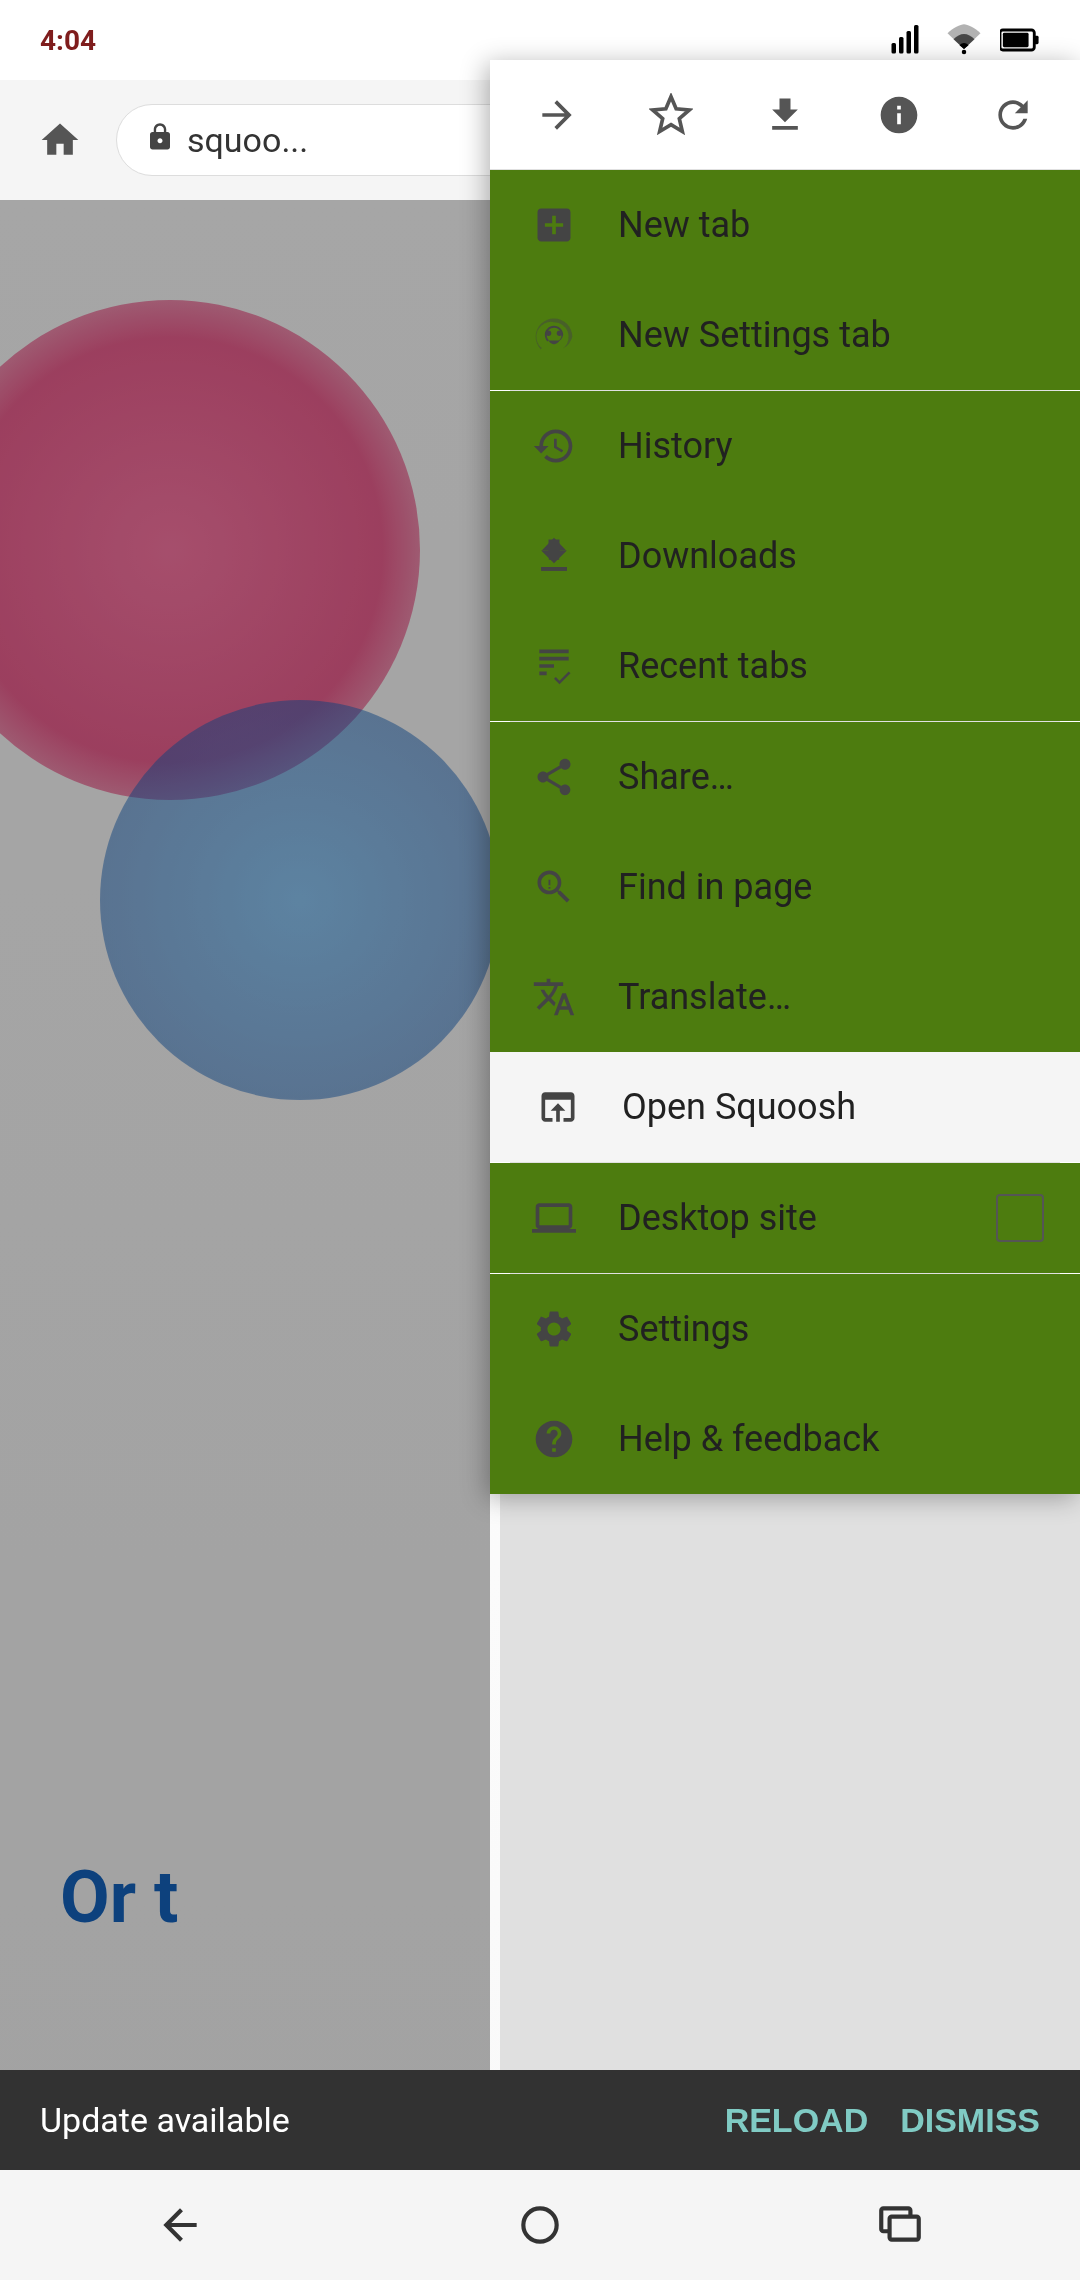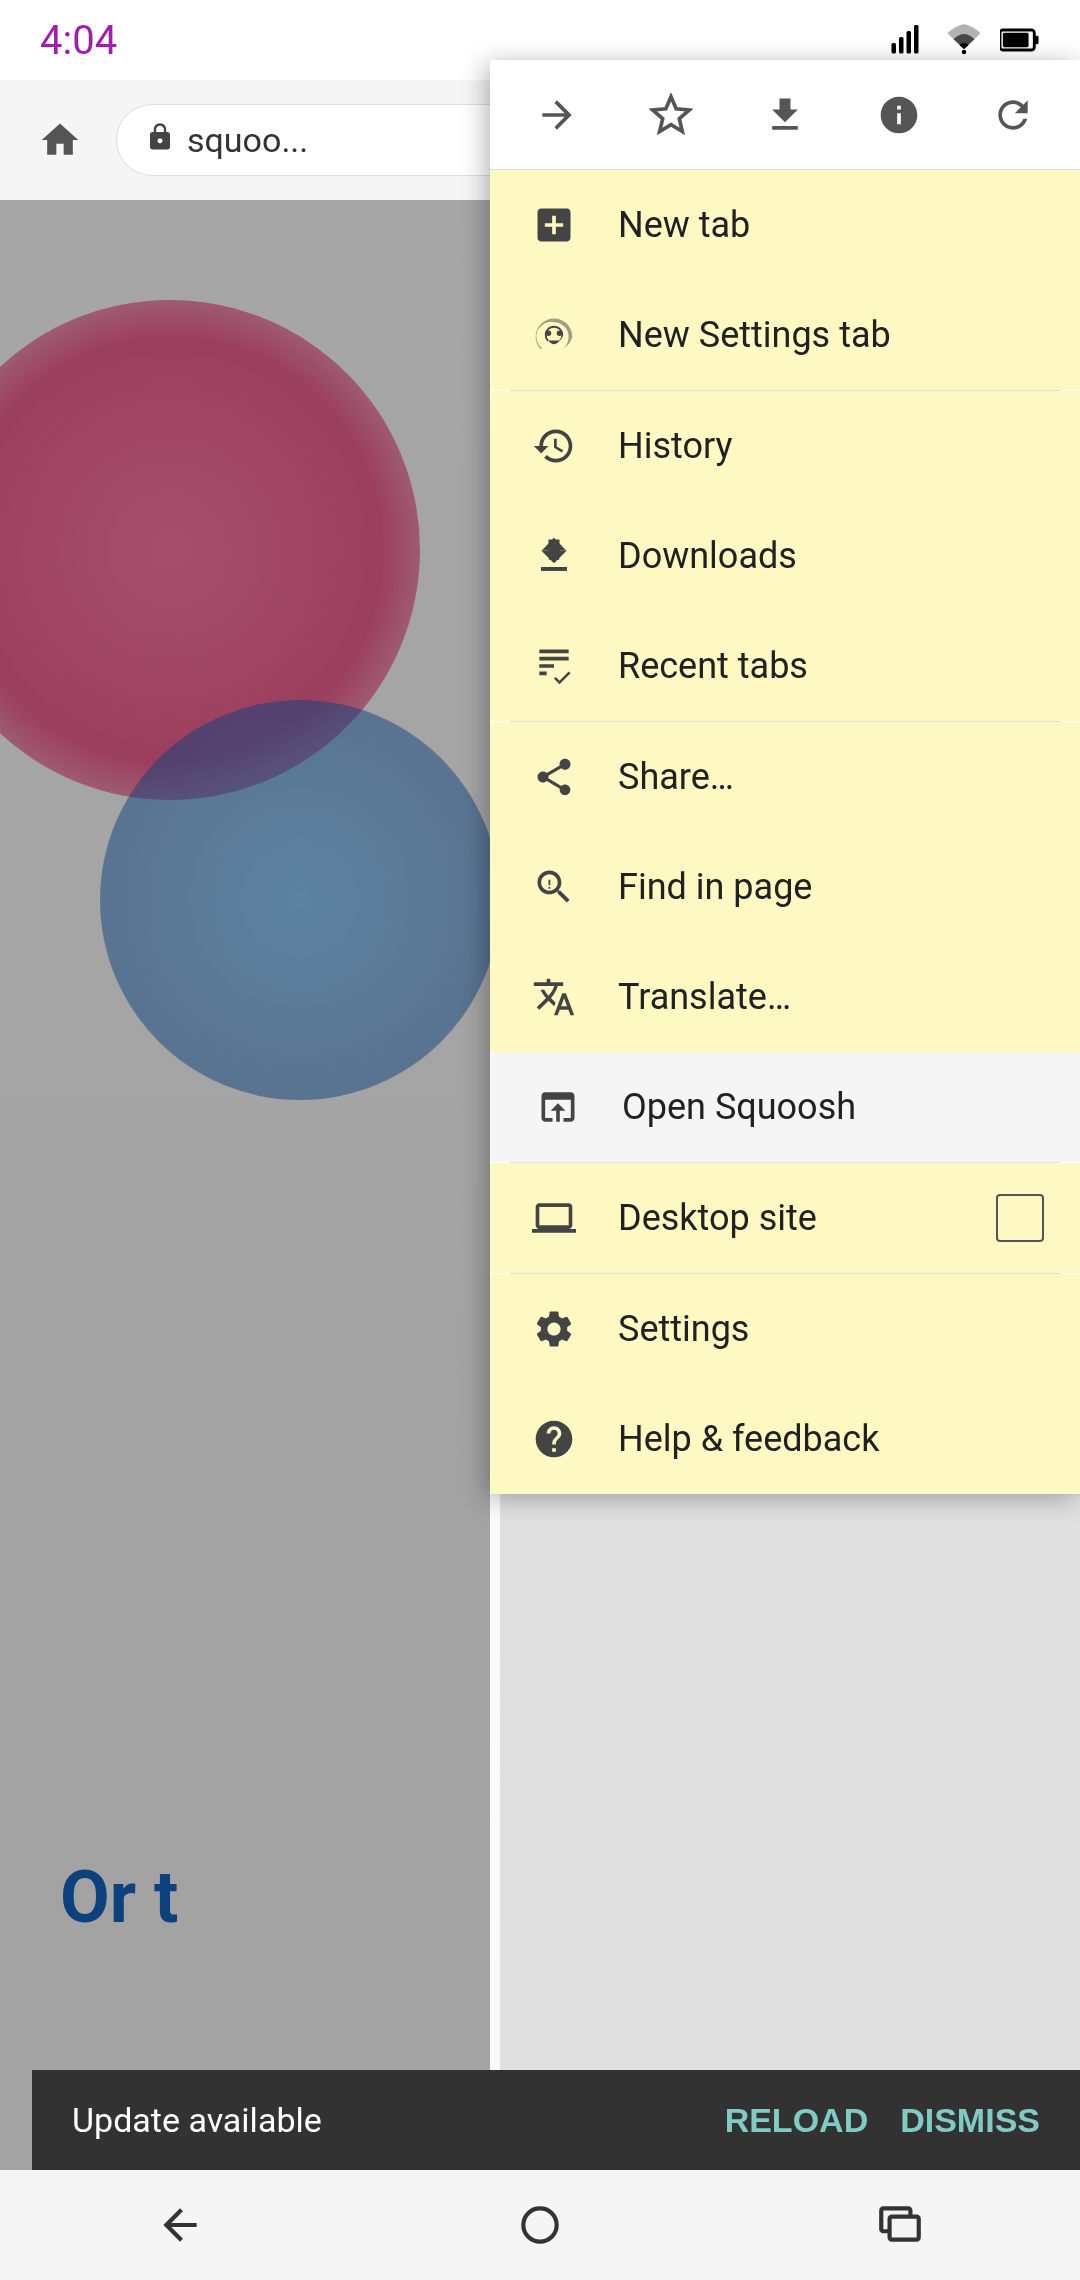--- a/index.html
+++ b/index.html
@@ -21,23 +21,23 @@
       height: 80px;
       background: #fff;
       display: flex;
       align-items: center;
       justify-content: space-between;
       padding: 0 40px;
       z-index: 10;
     }
 
     .status-time {
-      font-size: 40px;
-      font-weight: 400;
-      color: #a21caf;
+      font-size: 28px;
+      font-weight: 700;
+      color: #7f1d1d;
     }
 
     .status-icons {
       display: flex;
       gap: 16px;
       align-items: center;
     }
 
     .status-icon {
       width: 40px;
@@ -192,21 +192,21 @@
     }
 
     
     .menu-item {
       display: flex;
       align-items: center;
       height: 110px;
       padding: 0 36px;
       gap: 36px;
       cursor: pointer;
-      background: #fef9c3;
+      background: #4d7c0f;
       border: none;
       width: 100%;
       text-align: left;
     }
 
     .menu-item.highlighted {
       background: #f5f5f5;
       padding-left: 40px;
     }
 
@@ -246,21 +246,20 @@
       position: absolute;
       bottom: 110px;
       left: 0; right: 0;
       height: 100px;
       background: #323232;
       display: flex;
       align-items: center;
       justify-content: space-between;
       padding: 0 40px;
       z-index: 40;
-      margin-left: 32px;
     }
 
     .update-text {
       font-size: 34px;
       color: #fff;
     }
 
     .update-actions {
       display: flex;
       gap: 32px;

